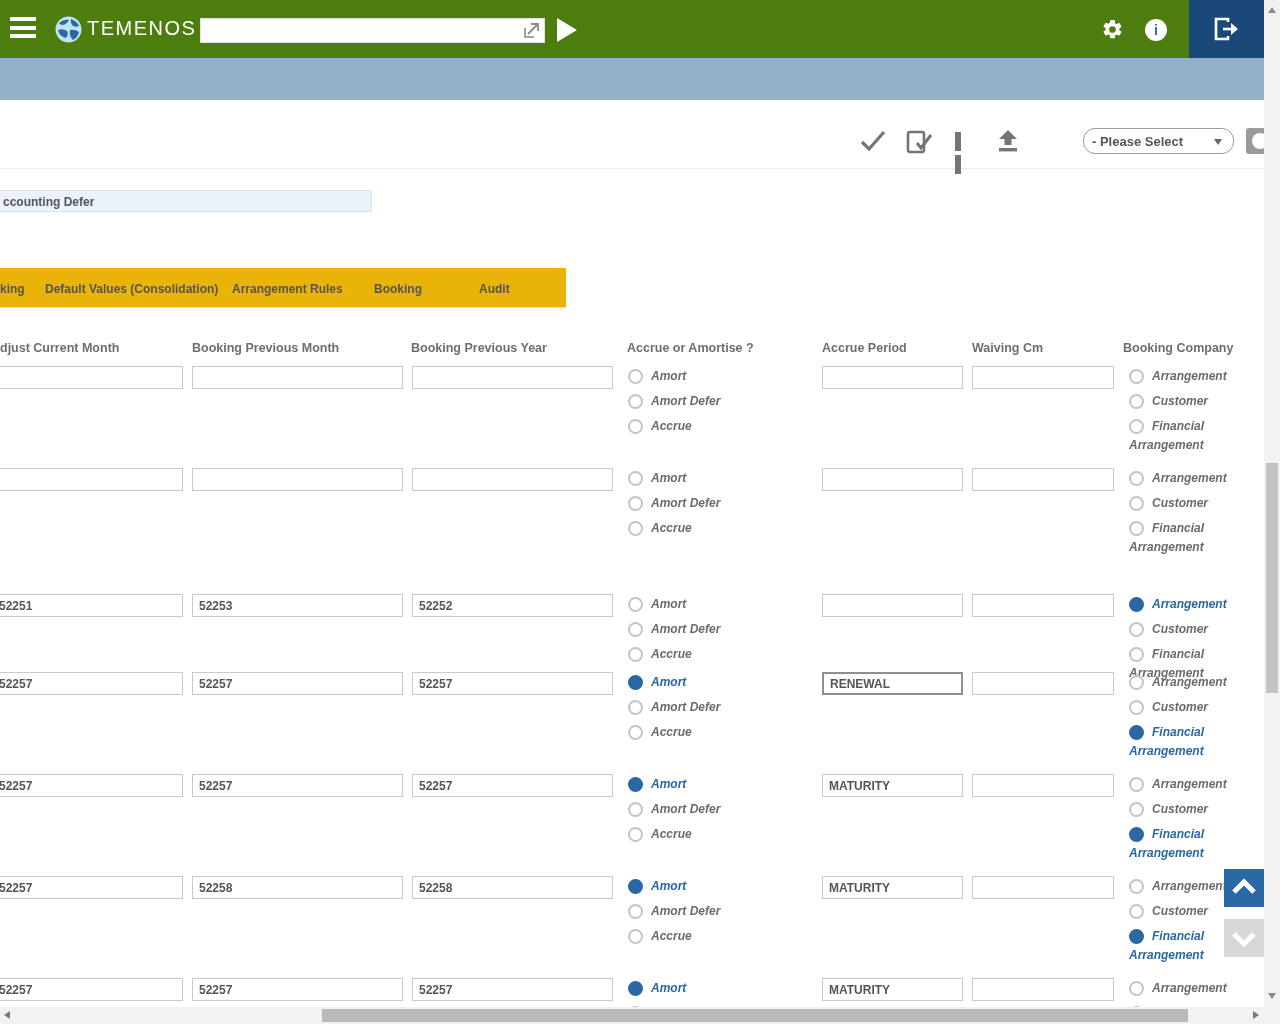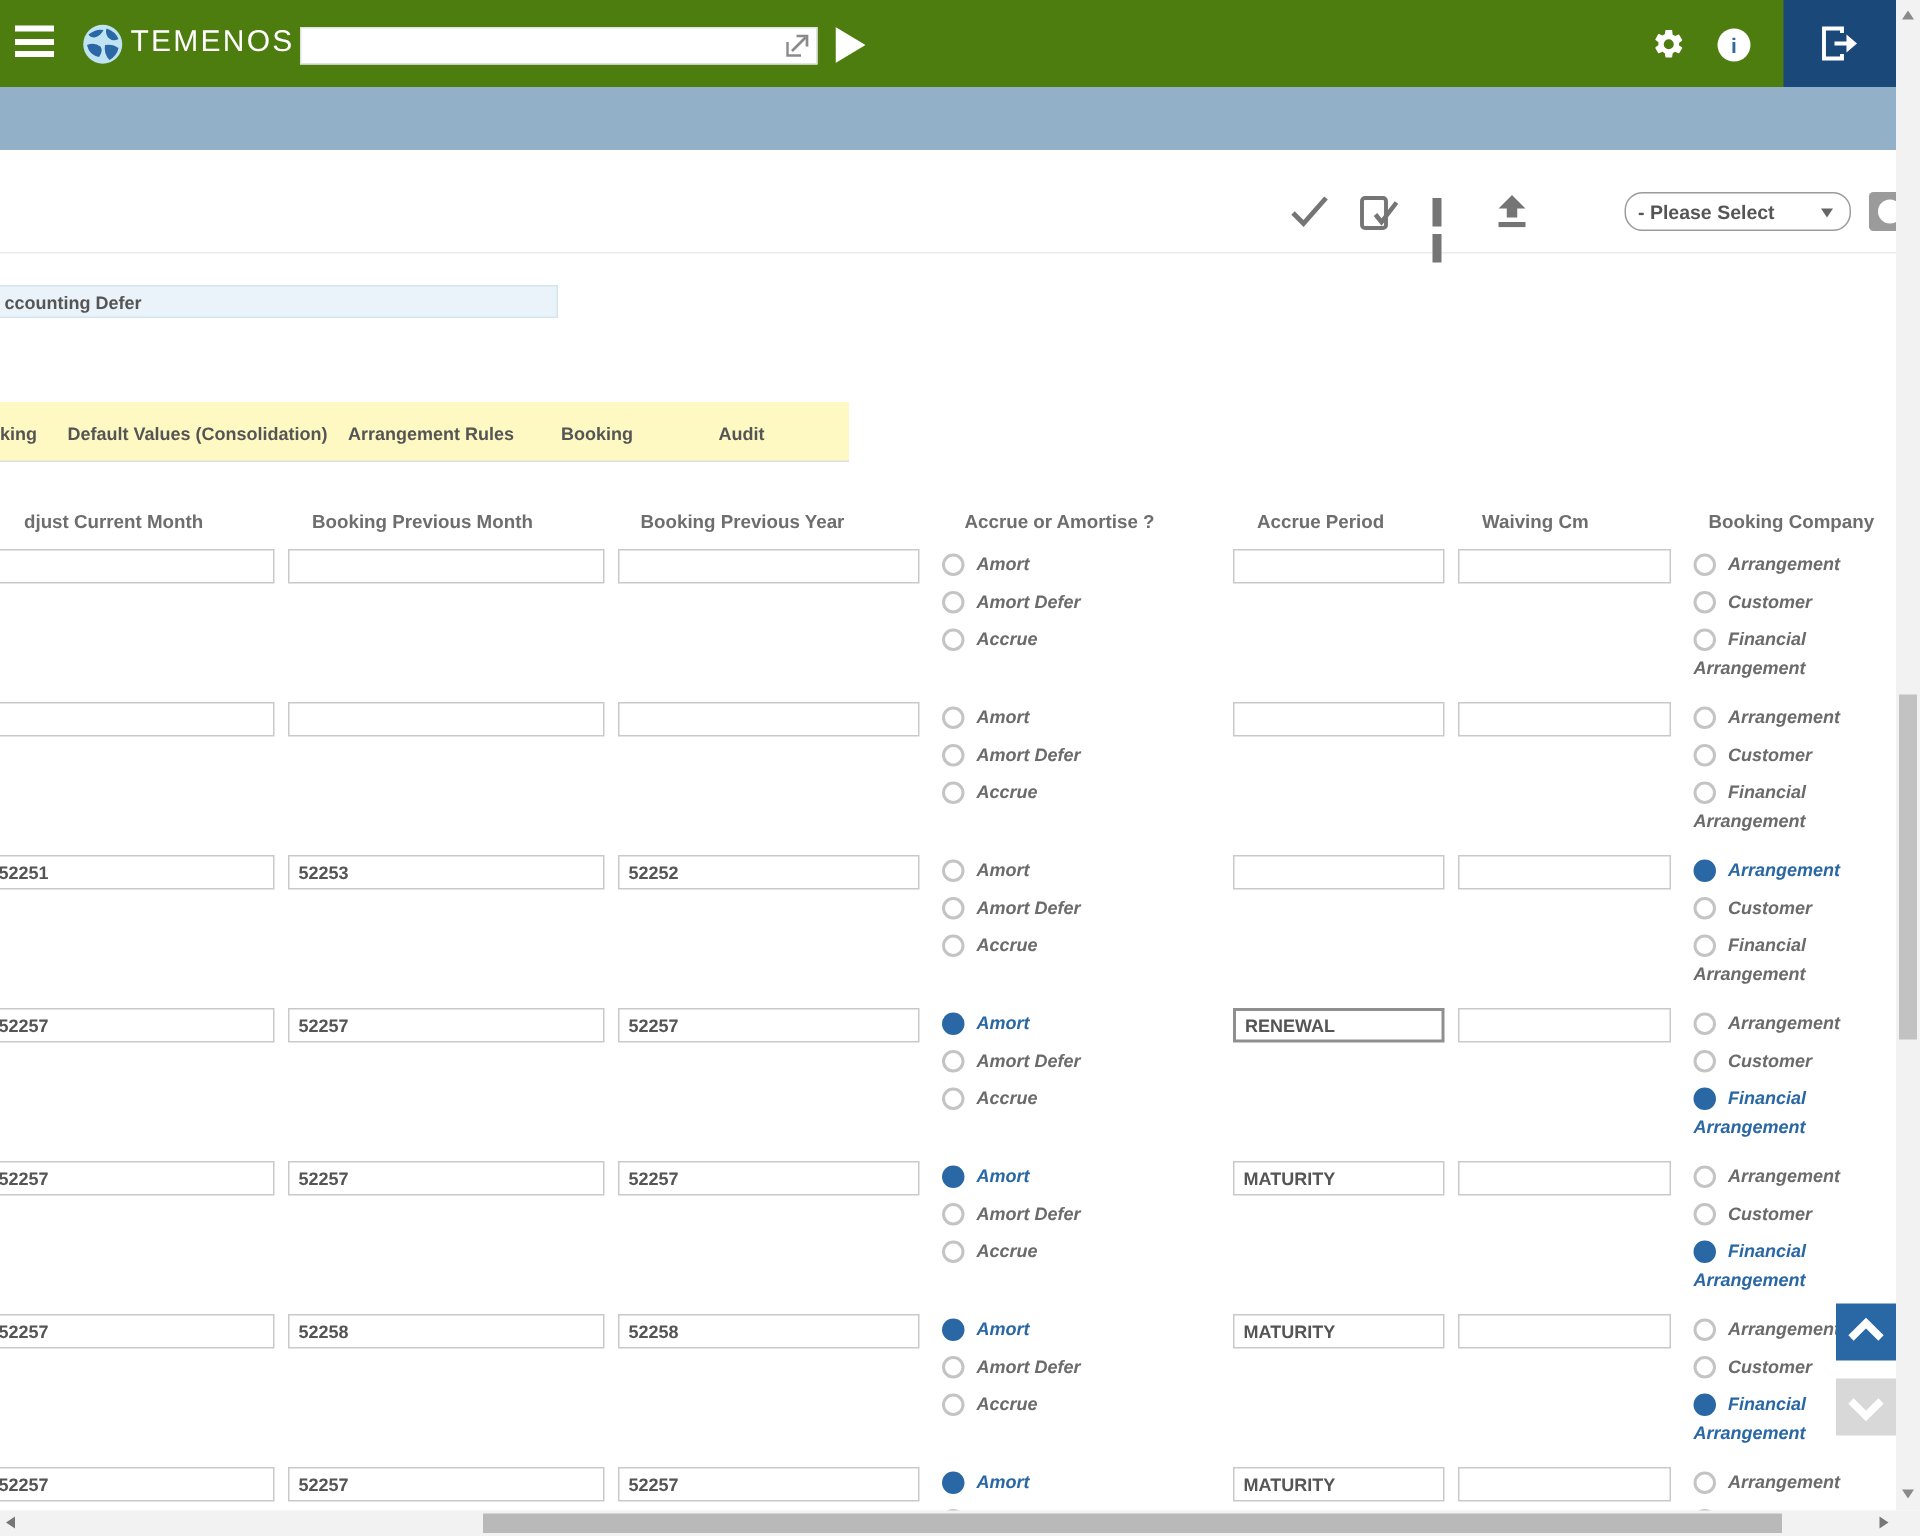--- a/index.html
+++ b/index.html
@@ -37,29 +37,29 @@
     font-weight:700;font-size:12px;text-align:center;line-height:19px;font-style:normal;}
   .action-select{position:absolute;left:1083px;top:128px;width:151px;height:26px;border:1px solid #9c9c9c;border-radius:12px;background:#fff;cursor:pointer;}
   .action-select .txt{position:absolute;left:8px;top:5px;font-size:13px;font-weight:700;color:#555;}
   .action-select .caret{position:absolute;right:11px;top:10px;width:0;height:0;border-left:4px solid transparent;border-right:4px solid transparent;border-top:6px solid #666;}
   .tb-more{position:absolute;left:1246px;top:128px;width:34px;height:26px;background:#9b9b9b;border-radius:3px;cursor:pointer;}
   .tb-more i{position:absolute;left:6px;top:5px;width:16px;height:16px;border-radius:50%;background:#fff;}
   
   .section-label{position:absolute;left:-12px;top:190px;width:384px;height:22px;background:#eaf3fa;border:1px solid #d2e5f1;}
   .section-label span{position:absolute;left:14px;top:4px;font-size:12px;font-weight:700;color:#555;}
   
-  .tabs{position:absolute;left:0;top:268px;width:566px;height:40px;background:#fef9c3;border-bottom:1px solid #dcdcdc;}
+  .tabs{position:absolute;left:0;top:268px;width:566px;height:40px;background:#eab308;border-bottom:1px solid #dcdcdc;}
   .tab{position:absolute;top:14px;font-size:12px;font-weight:700;color:#555;cursor:pointer;white-space:nowrap;}
   .tab-0{left:0;}
   .tab-1{left:45px;}
   .tab-2{left:232px;}
   .tab-3{left:374px;}
   .tab-4{left:479px;}
   
-  .grid-headers{position:absolute;left:16px;top:341px;width:1264px;height:16px;}
+  .grid-headers{position:absolute;left:0;top:341px;width:1264px;height:16px;}
   .gh{position:absolute;top:0;font-size:12.5px;font-weight:700;color:#6e6e6e;white-space:nowrap;}
   .gh-0{left:0;} .gh-1{left:192px;} .gh-2{left:411px;} .gh-3{left:627px;}
   .gh-4{left:822px;} .gh-5{left:972px;} .gh-6{left:1123px;}
   
   .grid-row{position:absolute;left:0;width:1264px;height:102px;}
   .cell-input{position:absolute;top:0;height:23px;border:1px solid #c9c9c9;background:#fff;
     font:700 12px "Liberation Sans",sans-serif;color:#555;padding:0 6px;}
   .cell-input.focused{border:2px solid #8f8f8f;}
   .radio-group{position:absolute;left:0;top:0;width:0;height:0;overflow:visible;}
   .radio-opt{position:absolute;width:112px;height:20px;cursor:pointer;font-style:italic;}
@@ -240,21 +240,21 @@
           <div class="radio-opt" style="left: 1129px; top: 28px;">
             <span class="radio"></span>
             <span class="radio-text">Customer</span>
           </div>
           <div class="radio-opt" style="left: 1129px; top: 53px;">
             <span class="radio"></span>
             <span class="radio-text">Financial Arrangement</span>
           </div>
         </div>
       </div>
-      <div class="grid-row" style="top: 570px;">
+      <div class="grid-row" style="top: 594px;">
         <input class="cell-input" value="52251" style="left: -8px; width: 191px;">
         <input class="cell-input" value="52253" style="left: 192px; width: 211px;">
         <input class="cell-input" value="52252" style="left: 412px; width: 201px;">
         <div class="radio-group">
           <div class="radio-opt" style="left: 628px; top: 3px;">
             <span class="radio"></span>
             <span class="radio-text">Amort</span>
           </div>
           <div class="radio-opt" style="left: 628px; top: 28px;">
             <span class="radio"></span>

